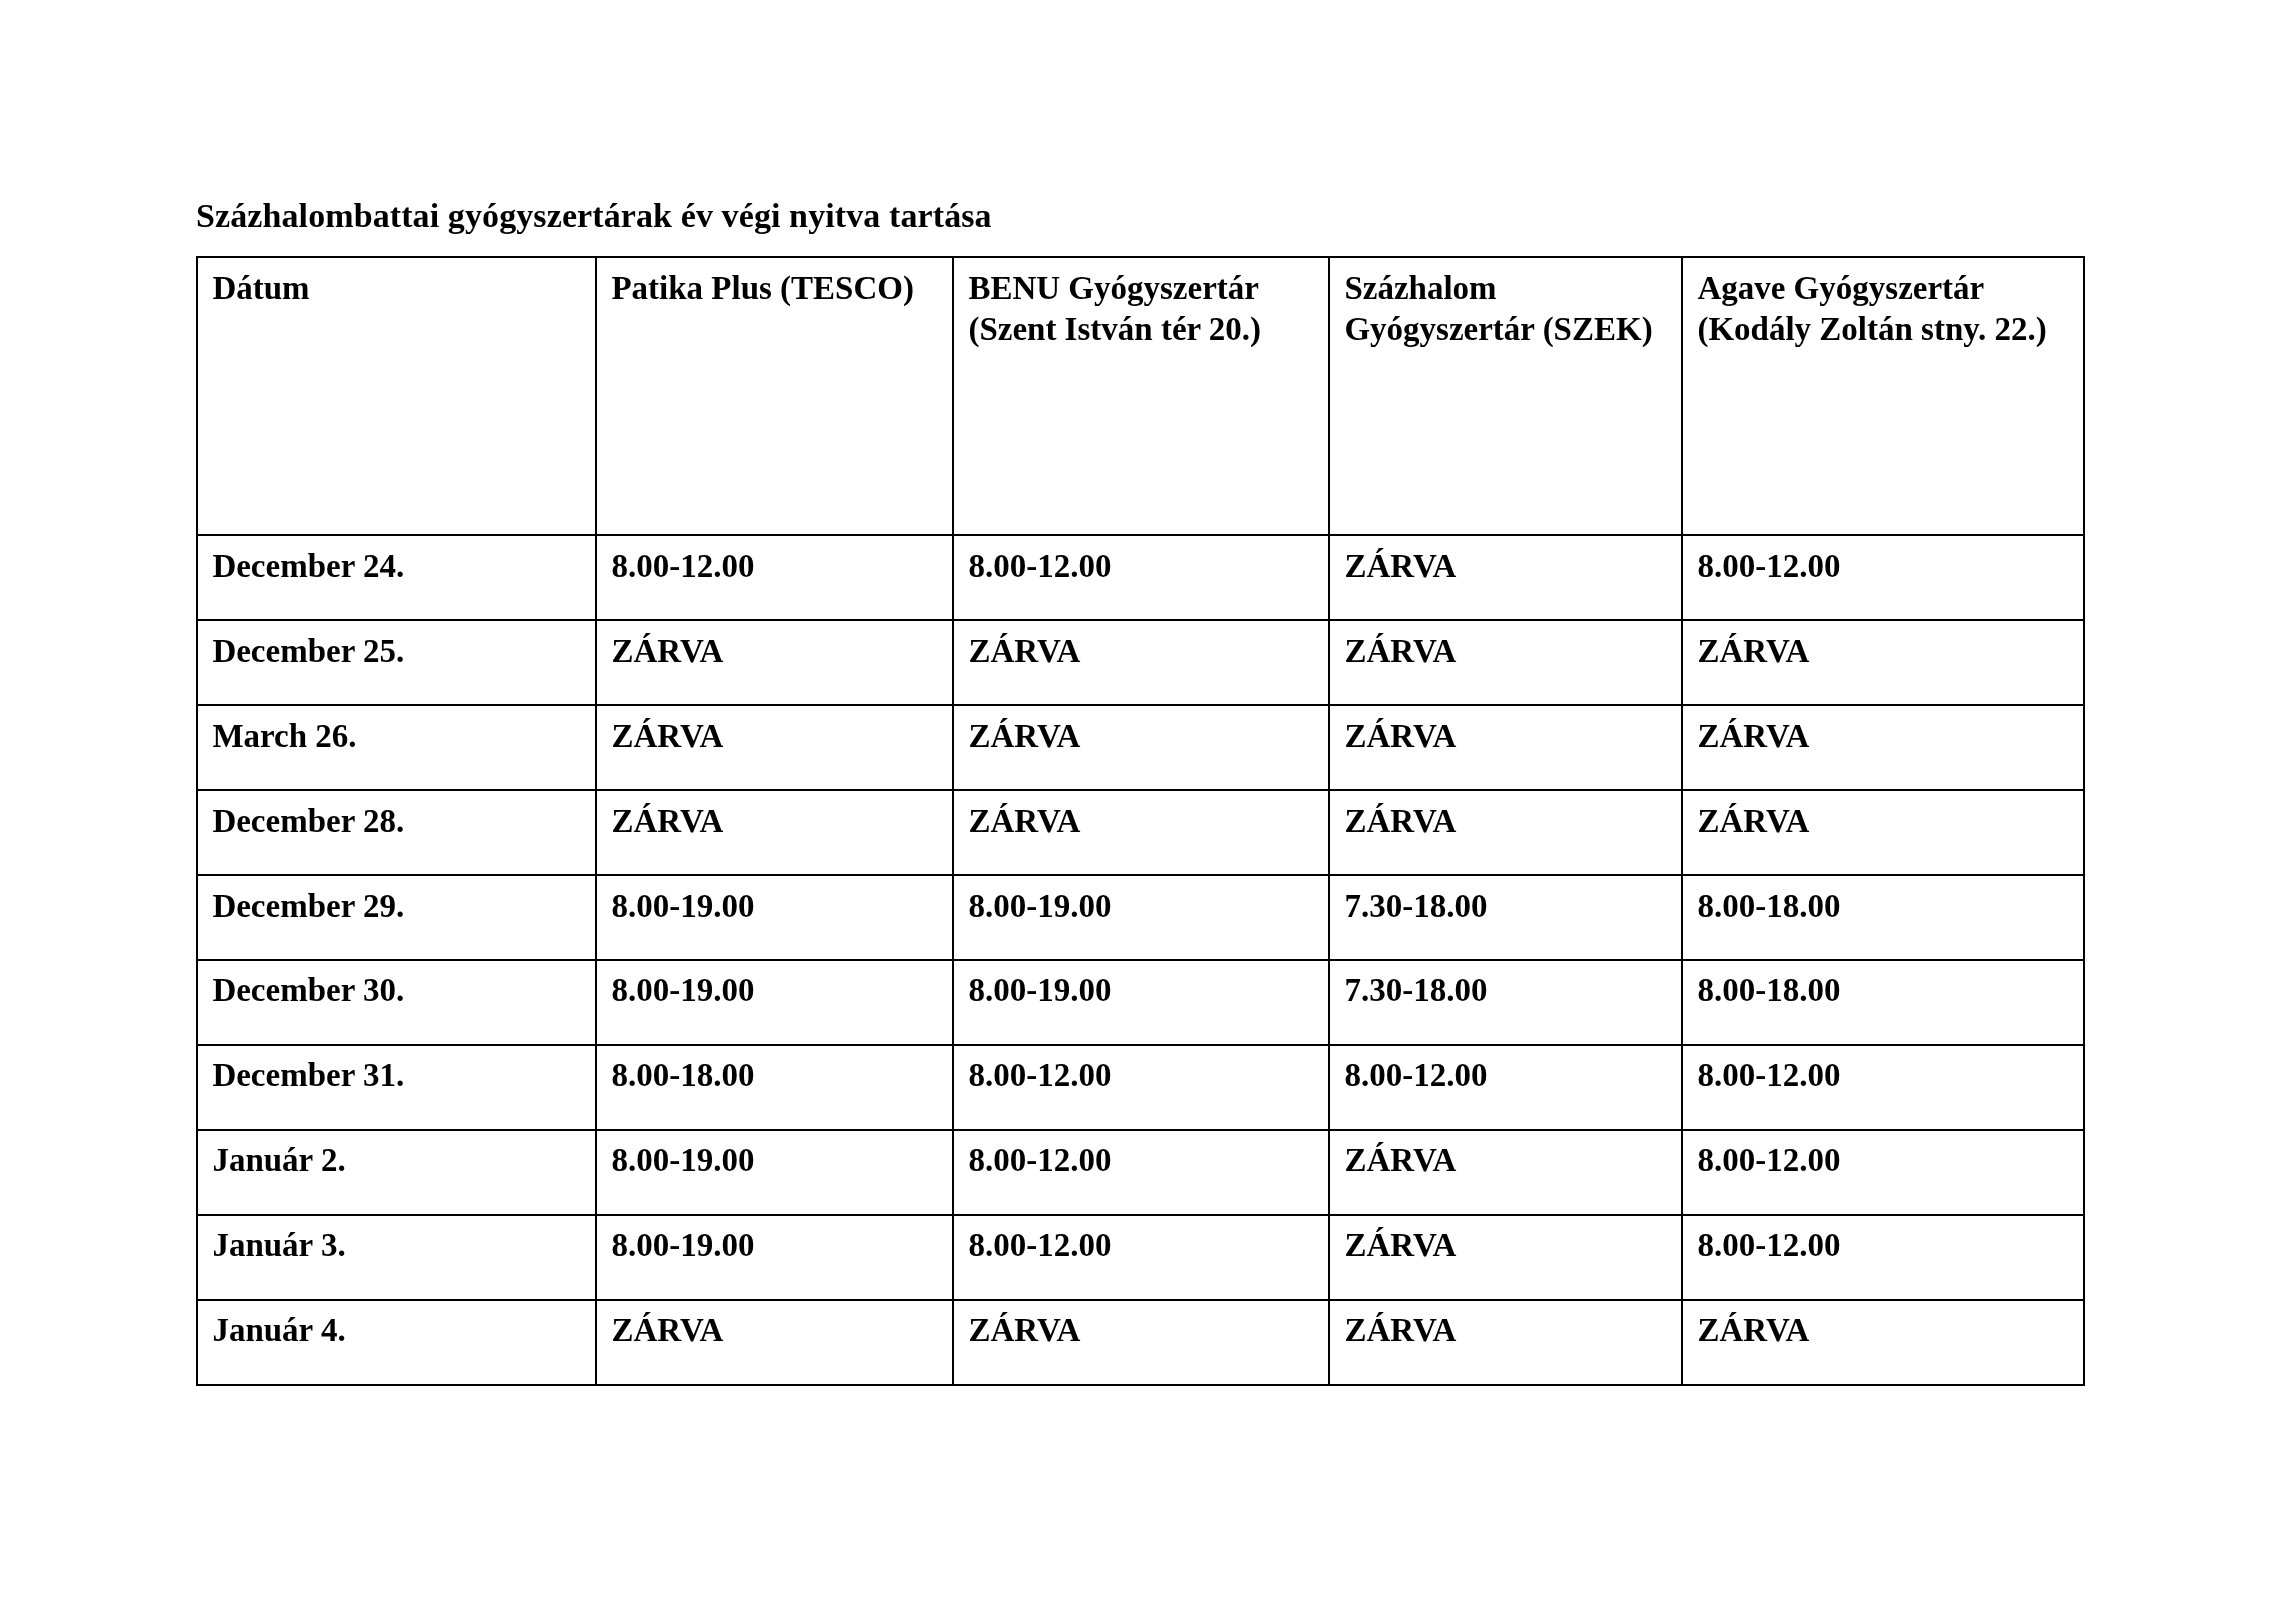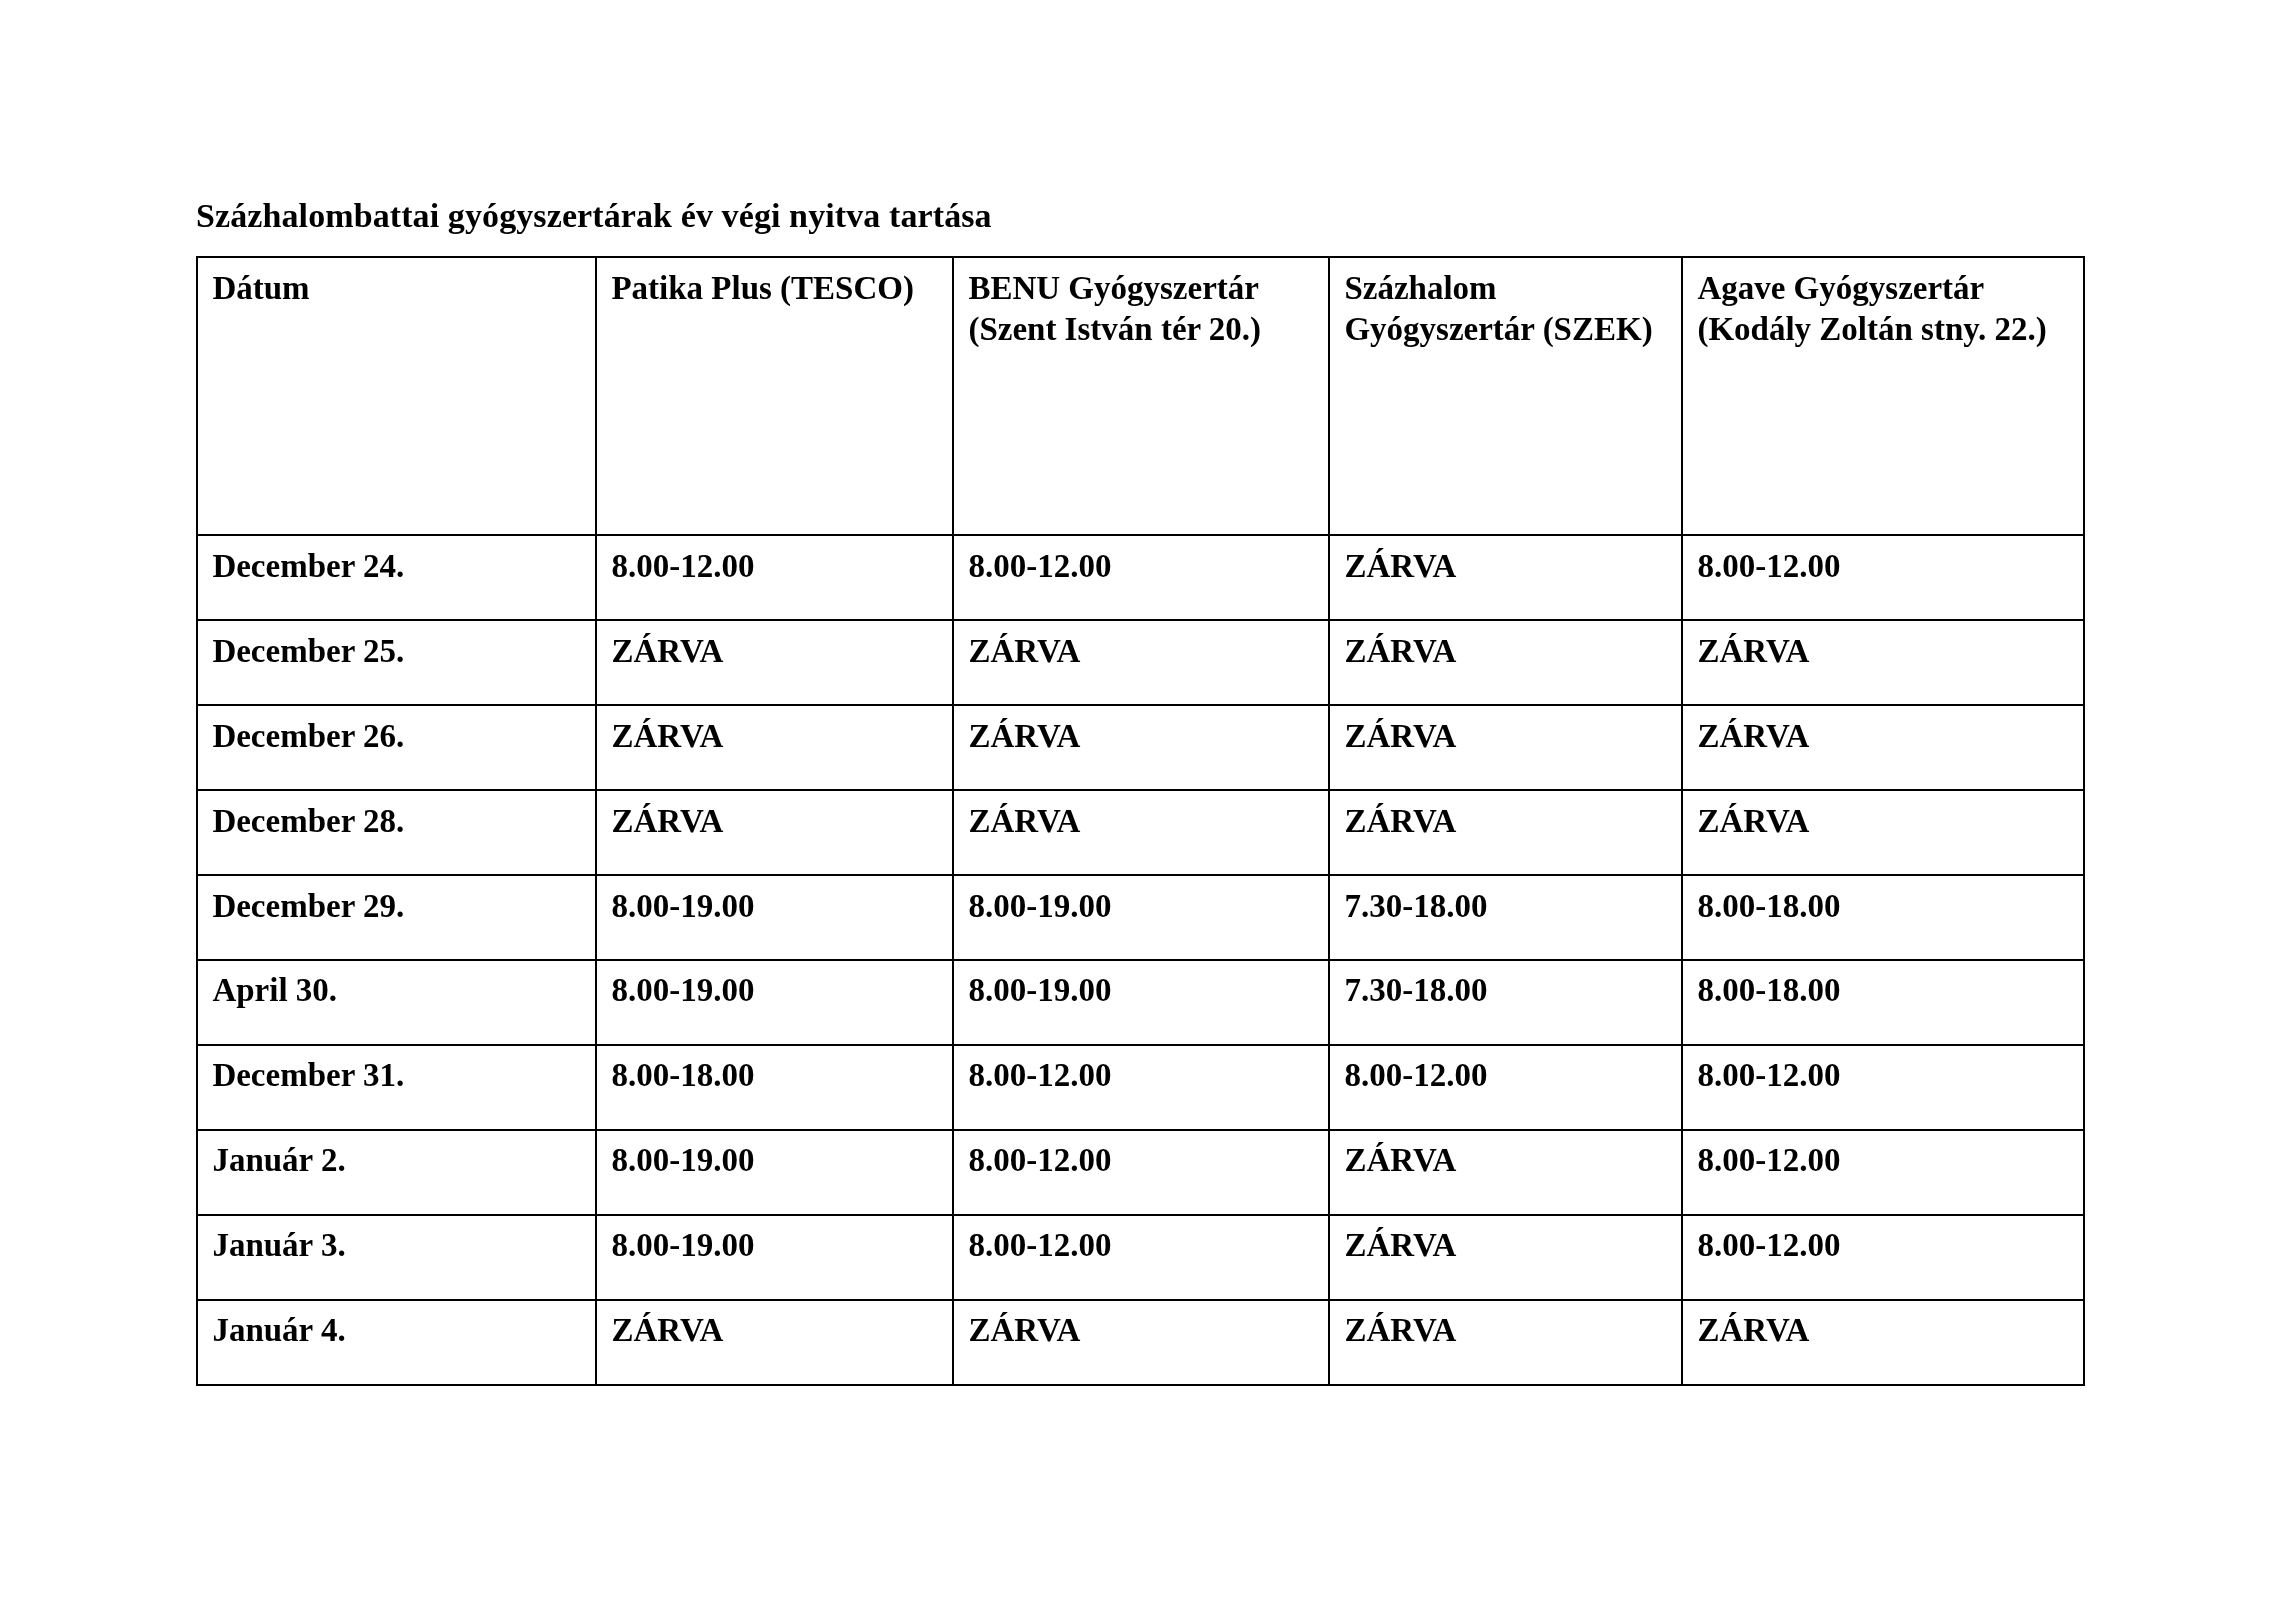--- a/index.html
+++ b/index.html
@@ -90,42 +90,42 @@
         <td class="body-cell">8.00-12.00</td>
       </tr>
       <tr>
         <td class="body-cell">December 25.</td>
         <td class="body-cell">ZÁRVA</td>
         <td class="body-cell">ZÁRVA</td>
         <td class="body-cell">ZÁRVA</td>
         <td class="body-cell">ZÁRVA</td>
       </tr>
       <tr>
-        <td class="body-cell">December 26.</td>
+        <td class="body-cell">March 26.</td>
         <td class="body-cell">ZÁRVA</td>
         <td class="body-cell">ZÁRVA</td>
         <td class="body-cell">ZÁRVA</td>
         <td class="body-cell">ZÁRVA</td>
       </tr>
       <tr>
         <td class="body-cell">December 28.</td>
         <td class="body-cell">ZÁRVA</td>
         <td class="body-cell">ZÁRVA</td>
         <td class="body-cell">ZÁRVA</td>
         <td class="body-cell">ZÁRVA</td>
       </tr>
       <tr>
         <td class="body-cell">December 29.</td>
         <td class="body-cell">8.00-19.00</td>
         <td class="body-cell">8.00-19.00</td>
         <td class="body-cell">7.30-18.00</td>
         <td class="body-cell">8.00-18.00</td>
       </tr>
       <tr>
-        <td class="body-cell">April 30.</td>
+        <td class="body-cell">December 30.</td>
         <td class="body-cell">8.00-19.00</td>
         <td class="body-cell">8.00-19.00</td>
         <td class="body-cell">7.30-18.00</td>
         <td class="body-cell">8.00-18.00</td>
       </tr>
       <tr>
         <td class="body-cell">December 31.</td>
         <td class="body-cell">8.00-18.00</td>
         <td class="body-cell">8.00-12.00</td>
         <td class="body-cell">8.00-12.00</td>

